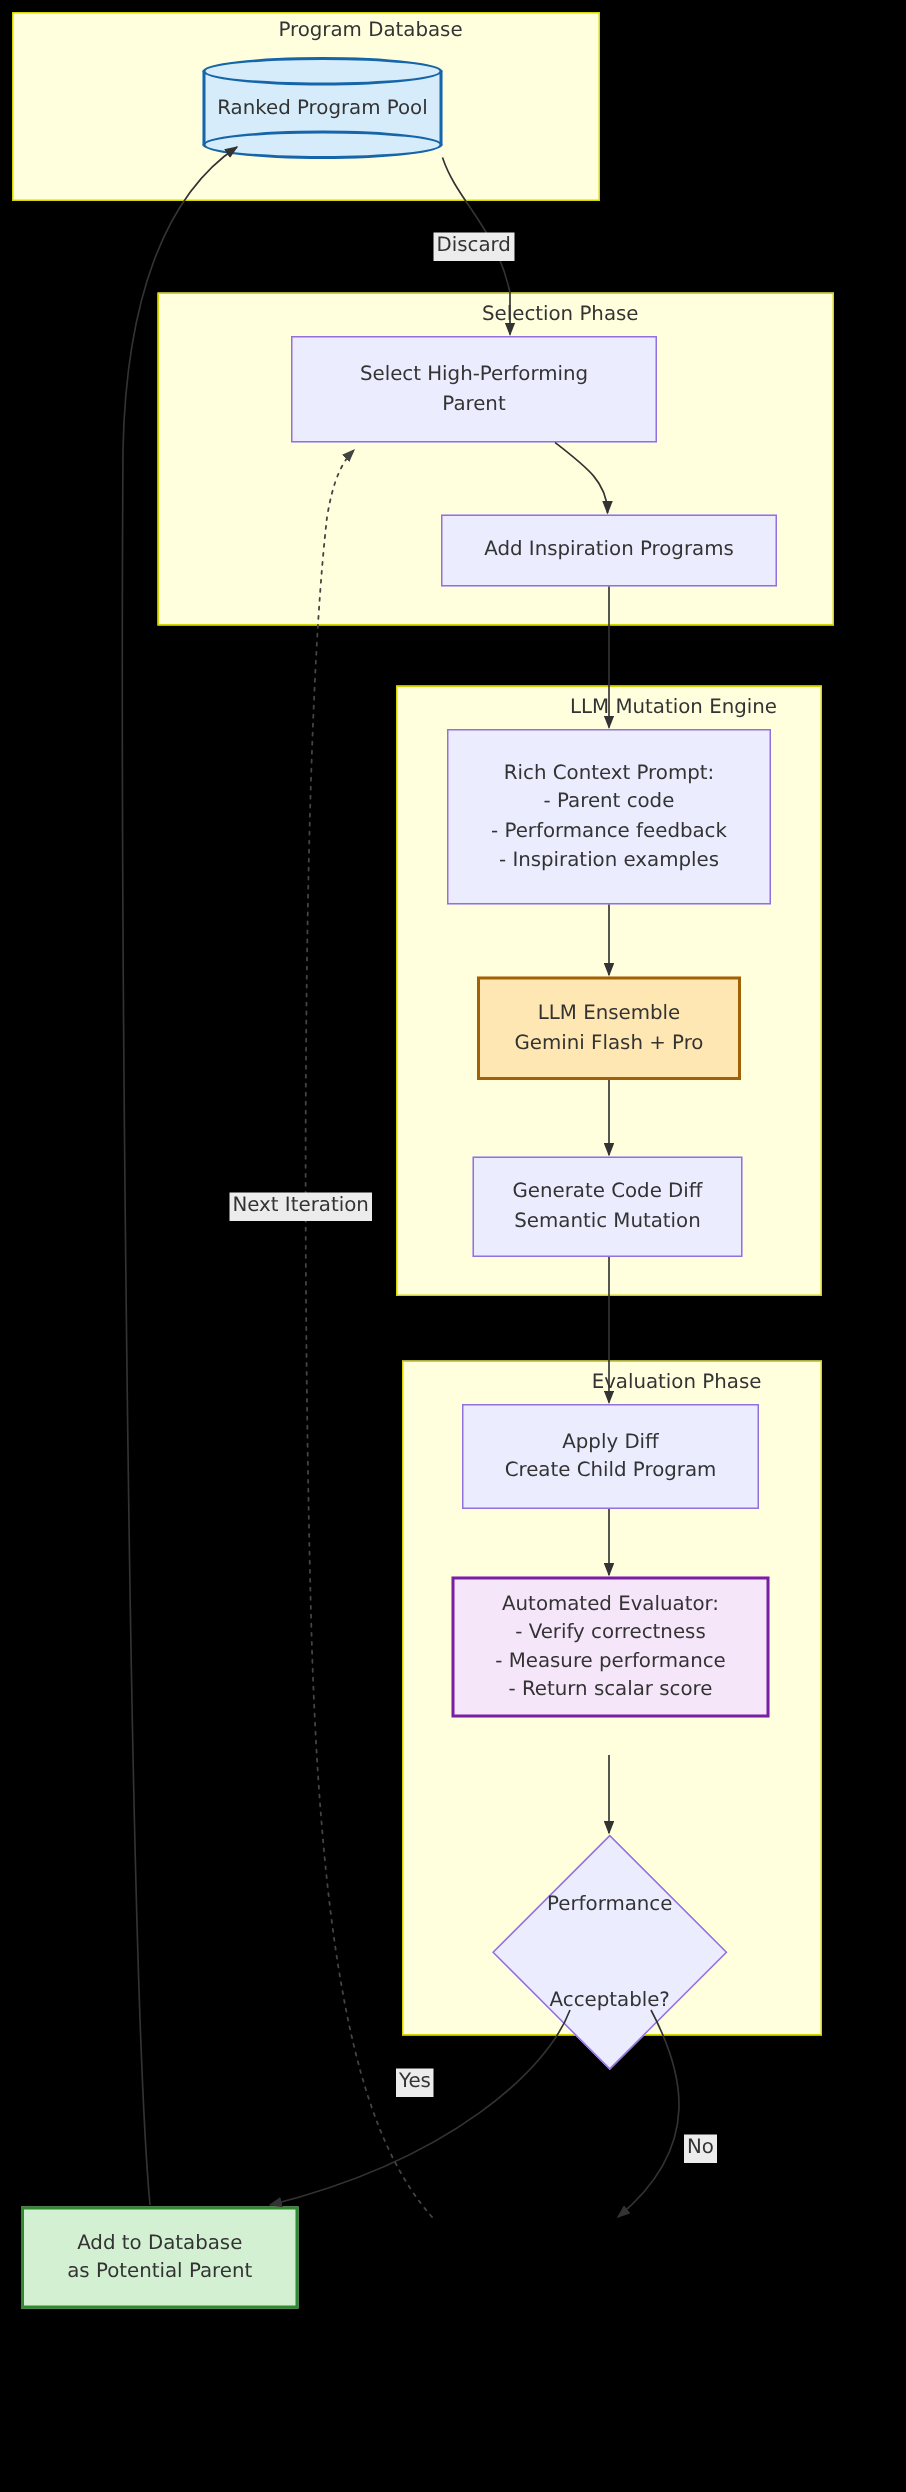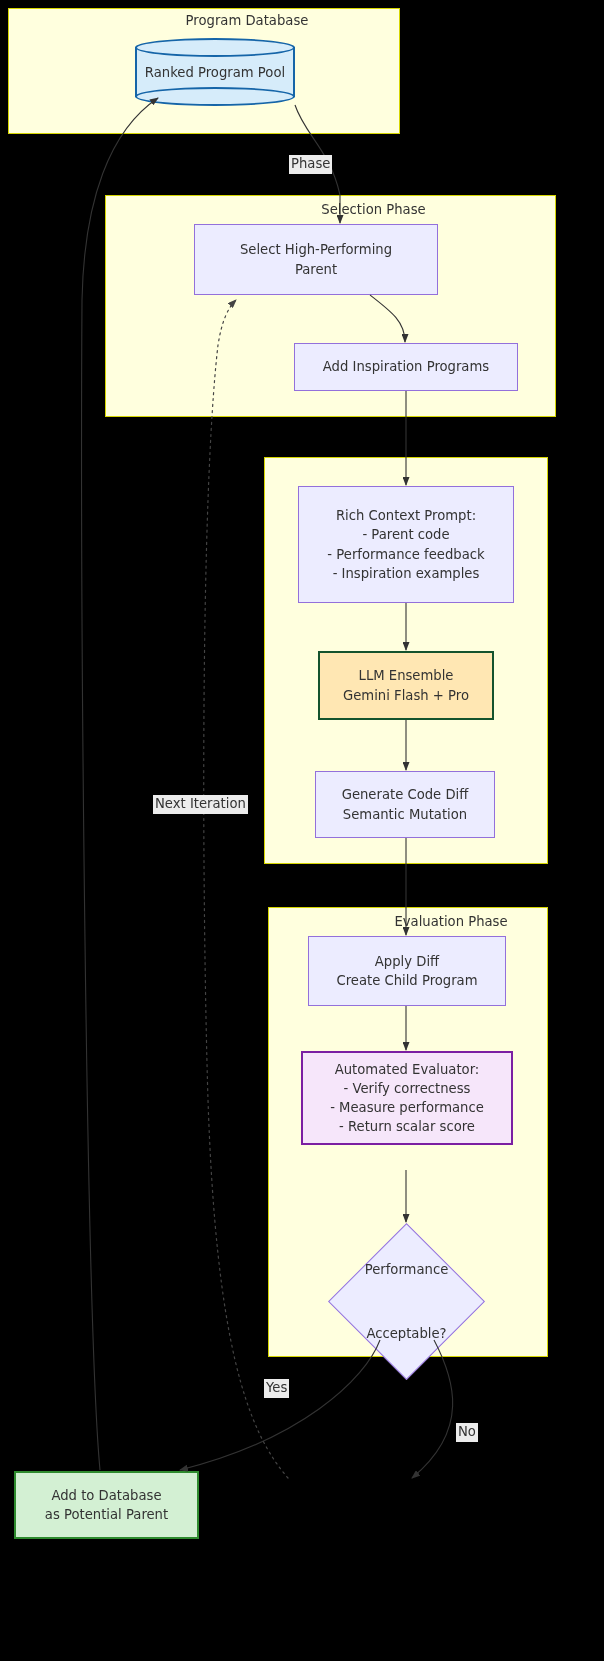--- a/index.html
+++ b/index.html
@@ -52,21 +52,21 @@
     text-align:center;
     z-index:4;
   }
   .node .ln{display:block;white-space:nowrap;}
   .proc{
     background:#ececff;
     border:1px solid #9370db;
   }
   .llm{
     background:#ffe7b3;
-    border:2px solid #14532d;
+    border:2px solid #a16207;
   }
   .evalbox{
     background:#f6e6fa;
     border:2px solid #7b1fa2;
   }
   .accept{
     background:#d3f0d3;
     border:2px solid #2e8b2e;
   }
   .discard{
@@ -153,20 +153,21 @@
 
 <div id="stage">
 
   <div class="cluster" style="left:8px;top:8px;width:392px;height:126px;"></div>
   <div class="cluster-title" style="left:8px;width:392px;top:13px;">Program Database</div>
 
   <div class="cluster" style="left:105px;top:195px;width:451px;height:222px;"></div>
   <div class="cluster-title" style="left:105px;width:451px;top:202px;">Selection Phase</div>
 
   <div class="cluster" style="left:264px;top:457px;width:284px;height:407px;"></div>
+  <div class="cluster-title" style="left:264px;width:284px;top:464px;">LLM Mutation Engine</div>
 
   <div class="cluster" style="left:268px;top:907px;width:280px;height:450px;"></div>
   <div class="cluster-title" style="left:268px;width:280px;top:914px;">Evaluation Phase</div>
 
   <svg id="wires" viewBox="0 0 604 1661">
     <defs>
       <marker id="ah" markerWidth="9" markerHeight="7" refX="8" refY="3.5" orient="auto" markerUnits="userSpaceOnUse">
         <path d="M0,0 L9,3.5 L0,7 z" fill="#333333"></path>
       </marker>
       <marker id="ahd" markerWidth="9" markerHeight="7" refX="8" refY="3.5" orient="auto" markerUnits="userSpaceOnUse">
@@ -251,18 +252,18 @@
       <span class="ln">Acceptable?</span>
     </div>
   </div>
 
   <div class="node accept" style="left:14px;top:1471px;width:185px;height:68px;">
     <span class="ln">Add to Database</span>
     <span class="ln">as Potential Parent</span>
   </div>
 
 
-  <div class="edgelabel" style="left:289px;top:155px;">Phase</div>
+  <div class="edgelabel" style="left:289px;top:155px;">Discard</div>
   <div class="edgelabel" style="left:153px;top:795px;">Next Iteration</div>
   <div class="edgelabel" style="left:264px;top:1379px;">Yes</div>
   <div class="edgelabel" style="left:456px;top:1423px;">No</div>
 
 </div>
 
 </body></html>

